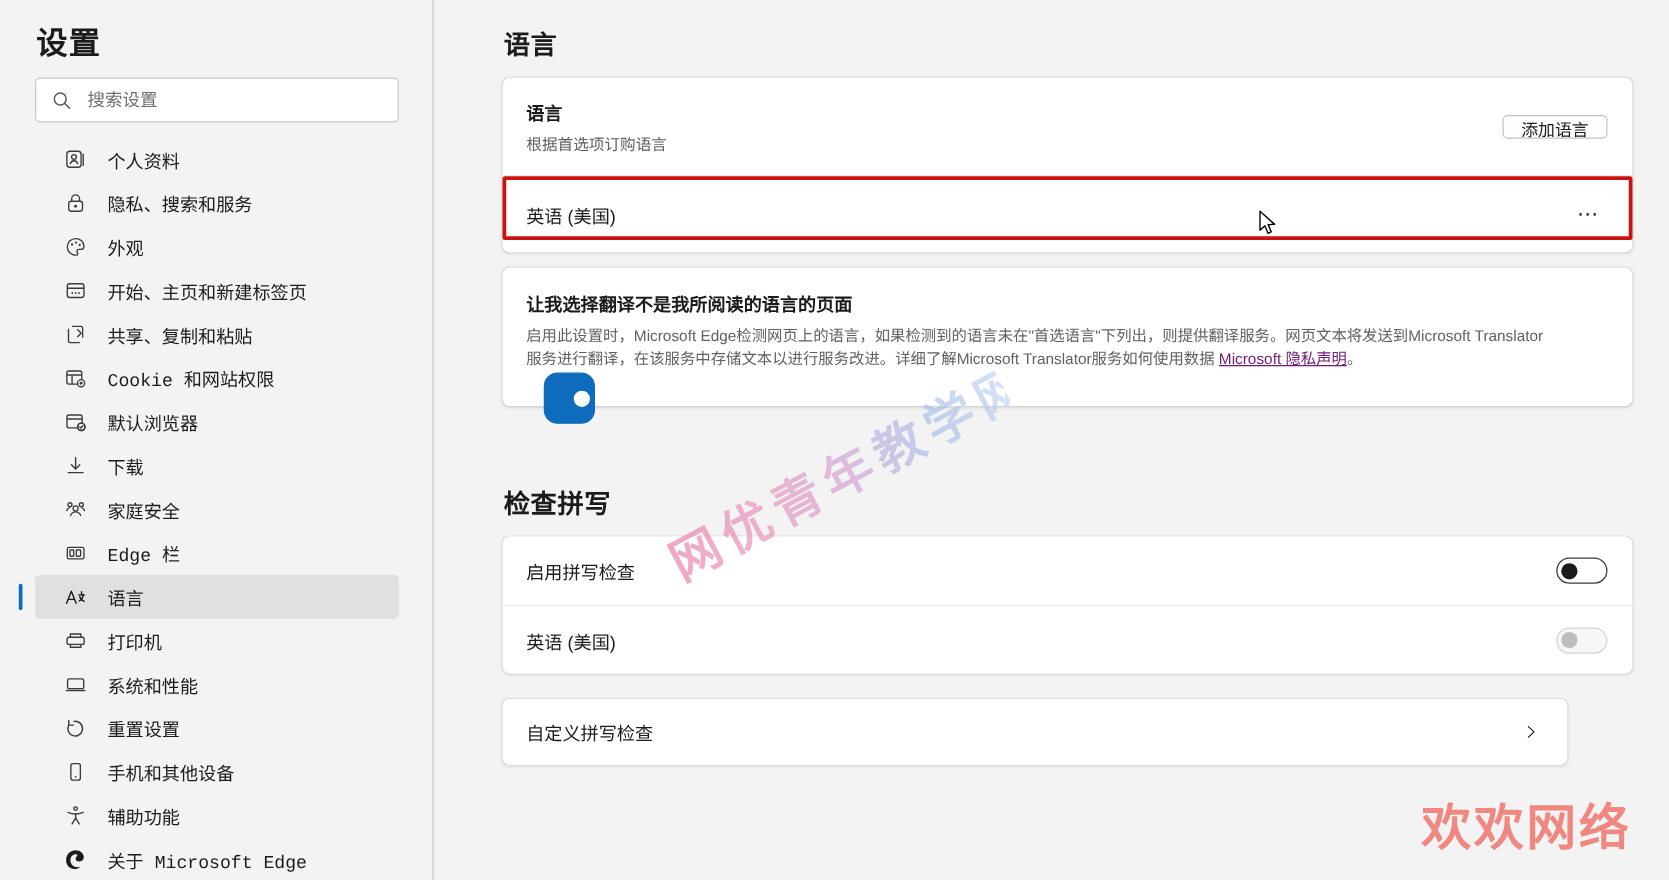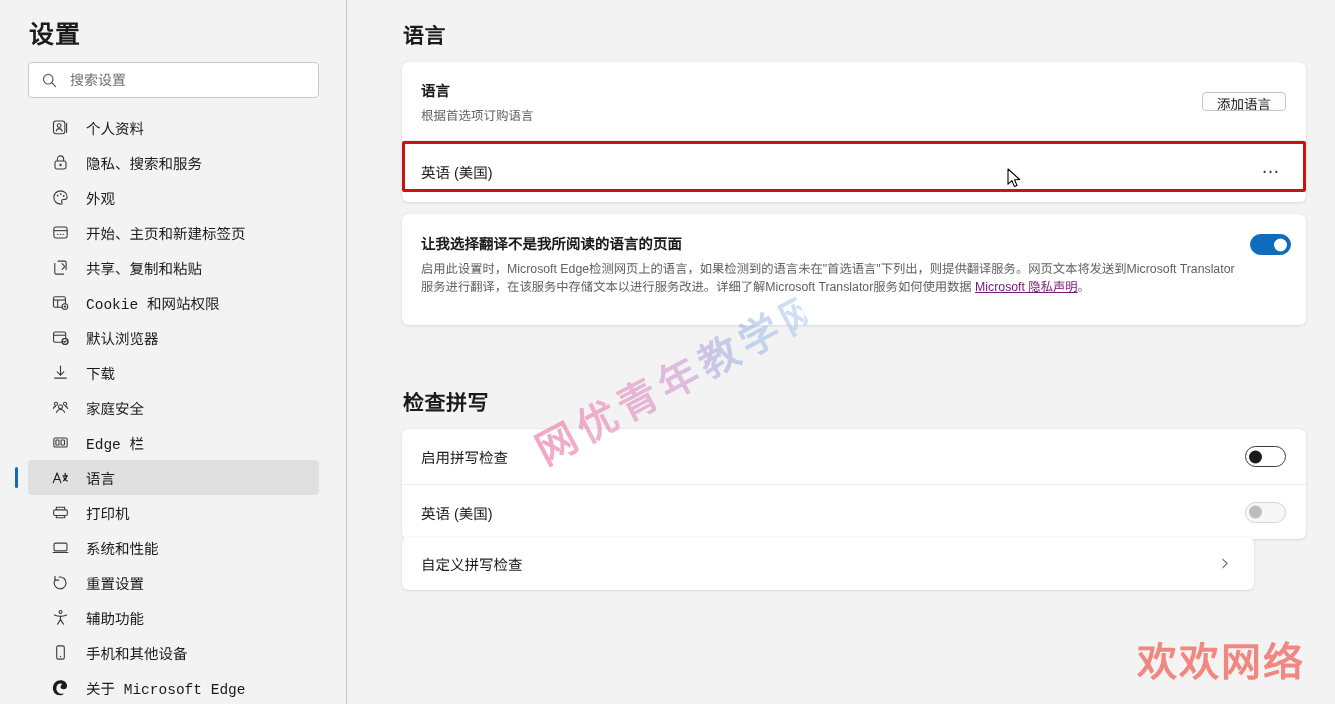--- a/index.html
+++ b/index.html
@@ -82,21 +82,21 @@
 
   .card {
     position: absolute;
     background: #ffffff;
     border-radius: 6px;
     box-shadow: 0 1px 3px rgba(0,0,0,0.10), 0 0 1px rgba(0,0,0,0.12);
   }
   #card-language   { left: 54px; top: 62px;  width: 904px; height: 140px; }
   #card-translate  { left: 54px; top: 214px; width: 904px; height: 111px; }
   #card-spelling   { left: 54px; top: 429px; width: 904px; height: 110px; }
-  #card-custom     { left: 54px; top: 537px; width: 852px; height: 53px; }
+  #card-custom     { left: 54px; top: 559px; width: 852px; height: 53px; }
 
   .row { position: relative; display: flex; align-items: center; }
 
   
   #lang-header { height: 78px; padding: 0 20px 0 19px; }
   #lang-header .txtcol { flex: 1; }
   #lang-header .hdr-title { font-size: 14.5px; font-weight: 600; color: #1b1b1b; }
   #lang-header .hdr-sub   { font-size: 12.5px; color: #616161; margin-top: 5px; }
   #add-language-btn {
     height: 19px; padding: 0 14px;
@@ -390,38 +390,38 @@
           <svg width="19" height="19" viewBox="0 0 20 20" fill="none" stroke="#3b3b3b" stroke-width="1.2">
             <path d="M4.2 7.4a6.2 6.2 0 104.4-3.1" stroke-linecap="round"></path>
             <path d="M4.2 3.6v3.9h3.9" stroke-linecap="round" stroke-linejoin="round"></path>
           </svg>
         </span>
         <span class="nav-lbl">重置设置</span>
       </div>
 
       <div class="nav-item">
         <span class="nav-ico">
+          <svg width="19" height="19" viewBox="0 0 20 20" fill="none" stroke="#3b3b3b" stroke-width="1.15">
+            <rect x="6" y="3" width="8" height="14" rx="1.8"></rect>
+            <circle cx="10" cy="14.2" r=".8" fill="#3b3b3b" stroke="none"></circle>
+          </svg>
+        </span>
+        <span class="nav-lbl">手机和其他设备</span>
+      </div>
+
+      <div class="nav-item">
+        <span class="nav-ico">
           <svg width="19" height="19" viewBox="0 0 20 20" fill="none" stroke="#3b3b3b" stroke-width="1.2">
             <circle cx="10" cy="4.1" r="1.5"></circle>
             <path d="M3.6 7.3c2 .9 4.1 1.4 6.4 1.4s4.4-.5 6.4-1.4" stroke-linecap="round"></path>
             <path d="M10 8.7v3.3" stroke-linecap="round"></path>
             <path d="M10 12l-3 5M10 12l3 5" stroke-linecap="round"></path>
           </svg>
         </span>
         <span class="nav-lbl">辅助功能</span>
-      </div>
-
-      <div class="nav-item">
-        <span class="nav-ico">
-          <svg width="19" height="19" viewBox="0 0 20 20" fill="none" stroke="#3b3b3b" stroke-width="1.15">
-            <rect x="6" y="3" width="8" height="14" rx="1.8"></rect>
-            <circle cx="10" cy="14.2" r=".8" fill="#3b3b3b" stroke="none"></circle>
-          </svg>
-        </span>
-        <span class="nav-lbl">手机和其他设备</span>
       </div>
 
       <div class="nav-item">
         <span class="nav-ico">
           <svg width="19" height="19" viewBox="0 0 20 20">
             <path d="M10 2.3c4.2 0 6.9 2.9 6.9 6 0 2.1-1.5 3.5-3.6 3.5-2.3 0-3.3-1.3-3.3-2.4 0-1.6 1.5-2.2 1.5-2.9 0-.5-.6-.8-1.4-.8-2.5 0-4.5 2.1-4.5 5 0 3.4 2.6 5.9 6 5.9.9 0 1.7-.1 2.4-.4-1.2 1.2-3 2-5.1 2C5 18.2 2 15 2 10.6 2 5.9 5.6 2.3 10 2.3z" fill="#1b1b1b"></path>
           </svg>
         </span>
         <span class="nav-lbl">关于 Microsoft Edge</span>
       </div>
@@ -445,21 +445,21 @@
       <div id="lang-entry-row">
         <span class="lbl">英语 (美国)</span>
         <span class="dots-btn">⋯</span>
       </div>
     </div>
 
     <div id="red-box"></div>
 
     <div id="card-translate" class="card">
       <div id="translate-inner">
-        <div class="row" style="align-items:flex-start;">
+        <div class="row" style="align-items:flex-start;flex-direction:column;">
           <div style="flex:1;">
             <div id="translate-head">让我选择翻译不是我所阅读的语言的页面</div>
             <div id="translate-desc">
               <span>启用此设置时，Microsoft Edge检测网页上的语言，如果检测到的语言未在"首选语言"下列出，则提供翻译服务。网页文本将发送到Microsoft Translator服务进行翻译，在该服务中存储文本以进行服务改进。详细了解Microsoft Translator服务如何使用数据 </span><a href="#">Microsoft 隐私声明</a><span>。</span>
             </div>
           </div>
           <div class="toggle on" style="margin-top:2px; margin-left:14px;">
             <span class="knob"></span>
           </div>
         </div>

